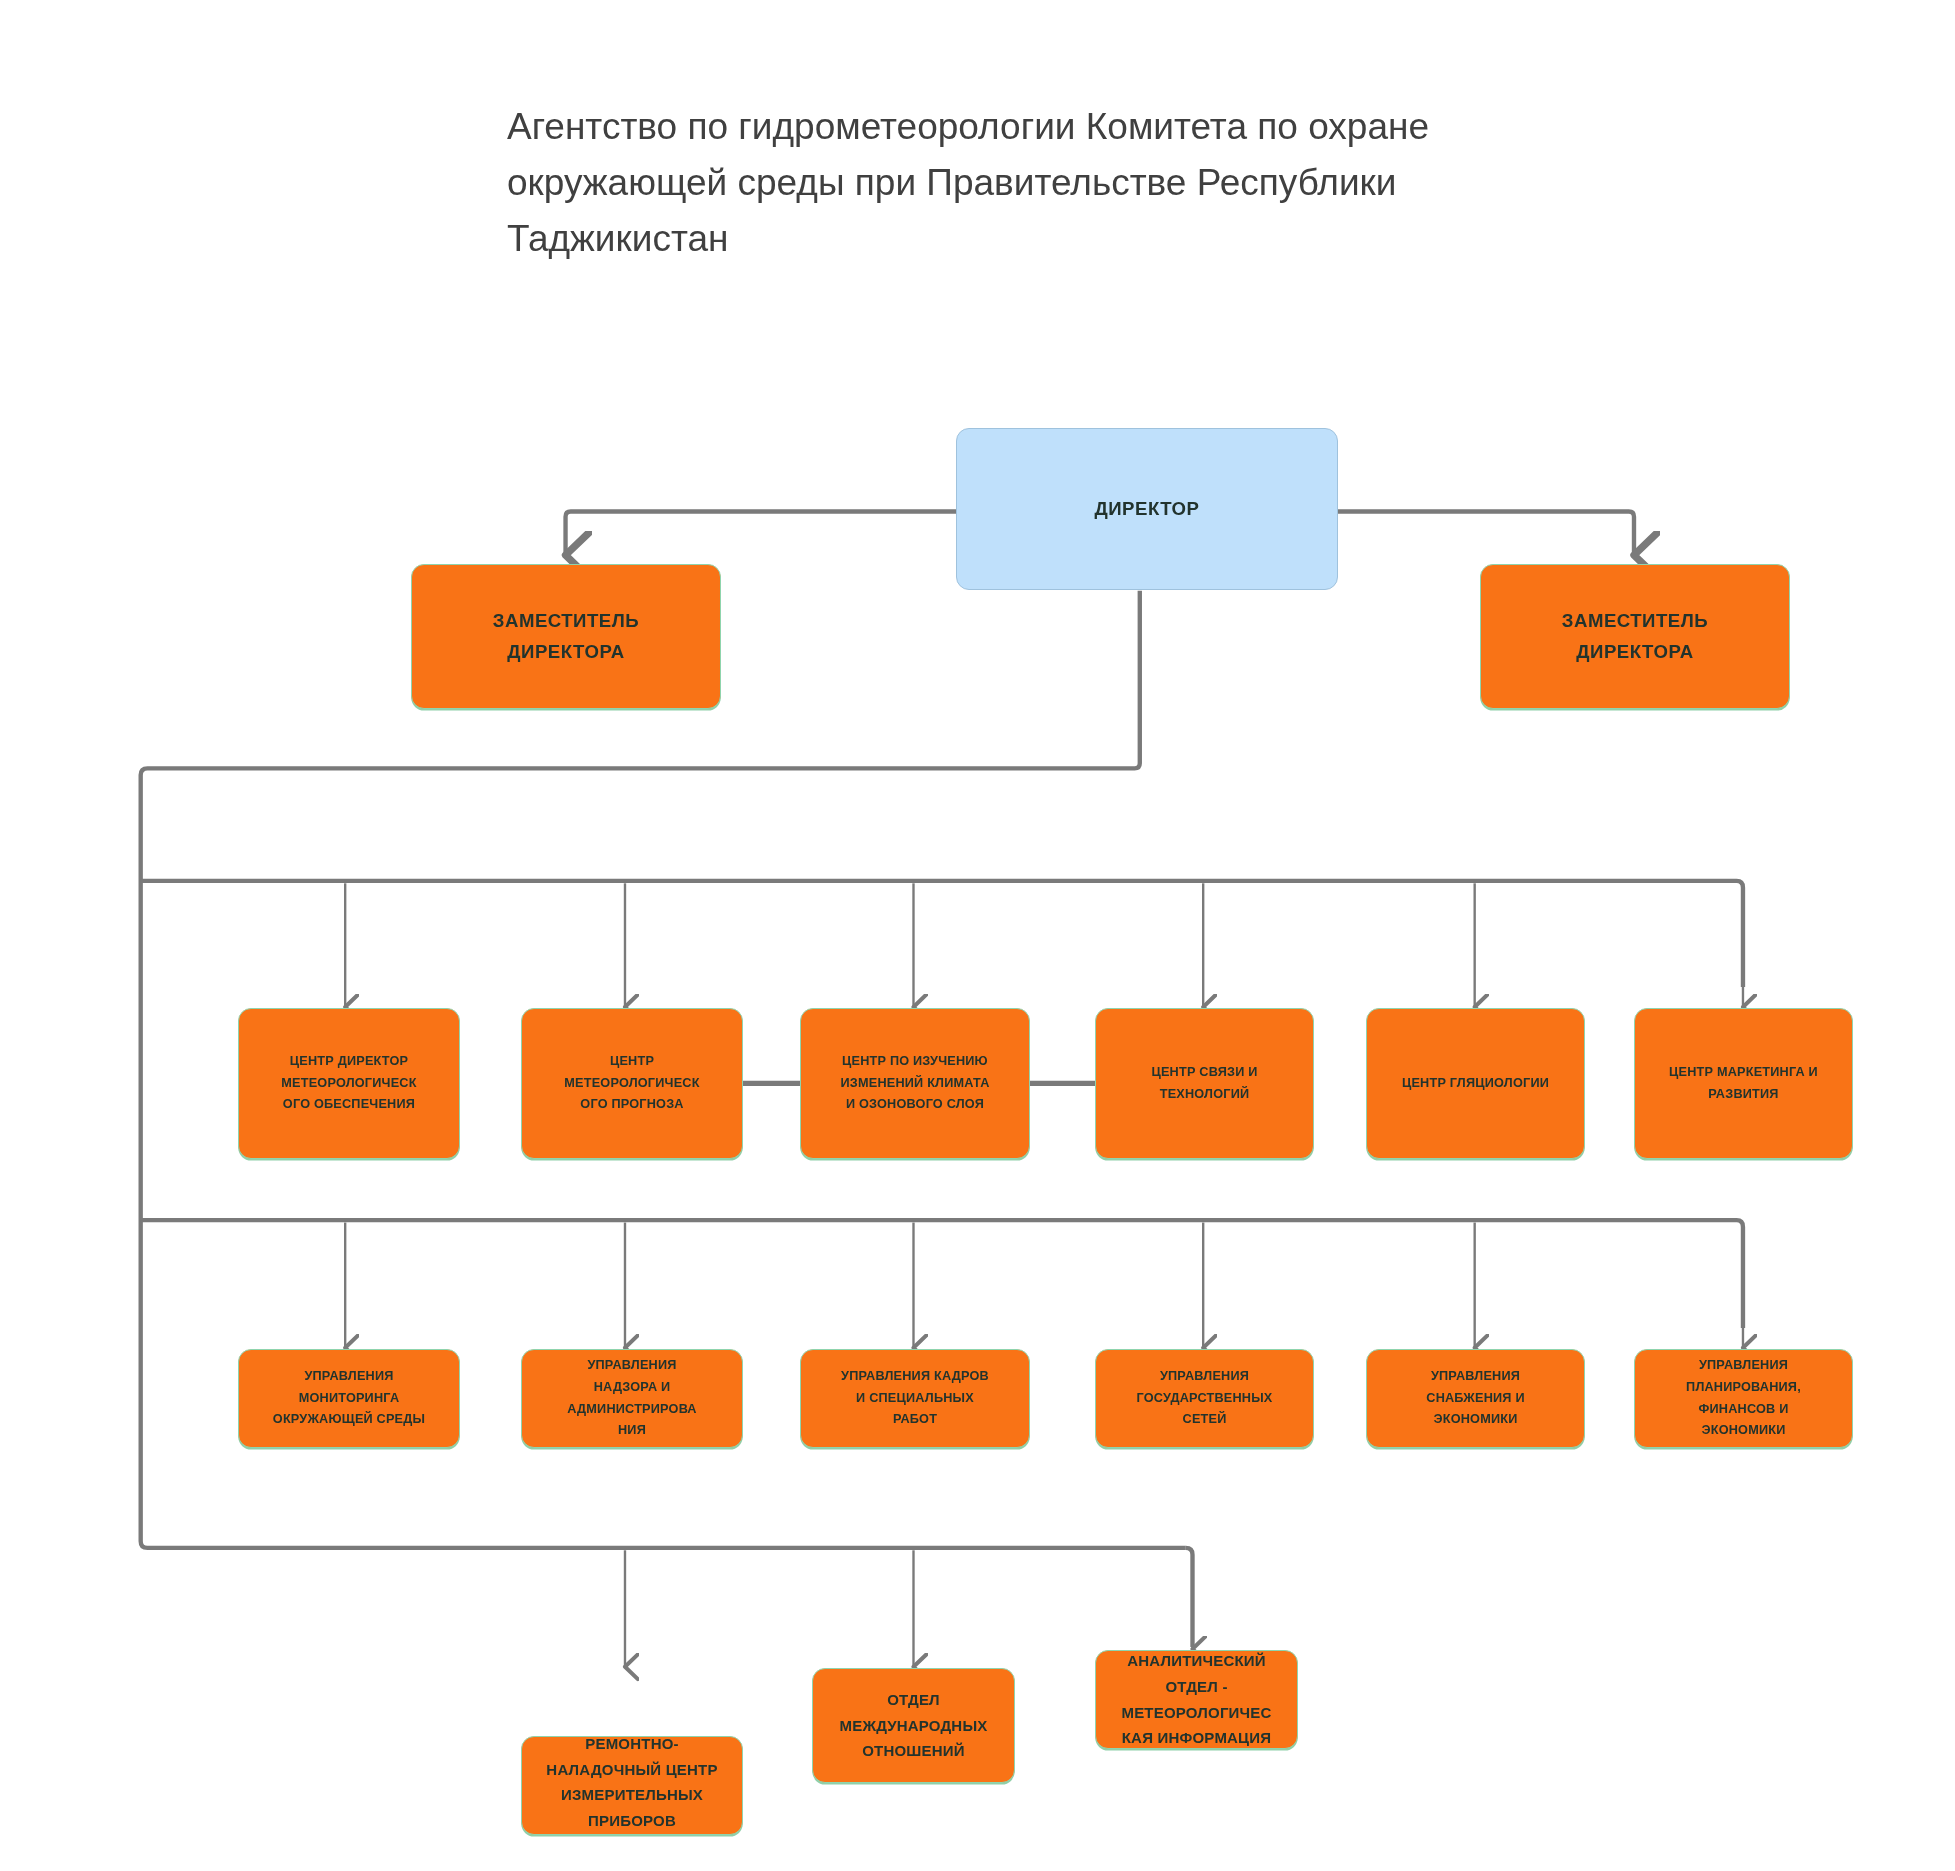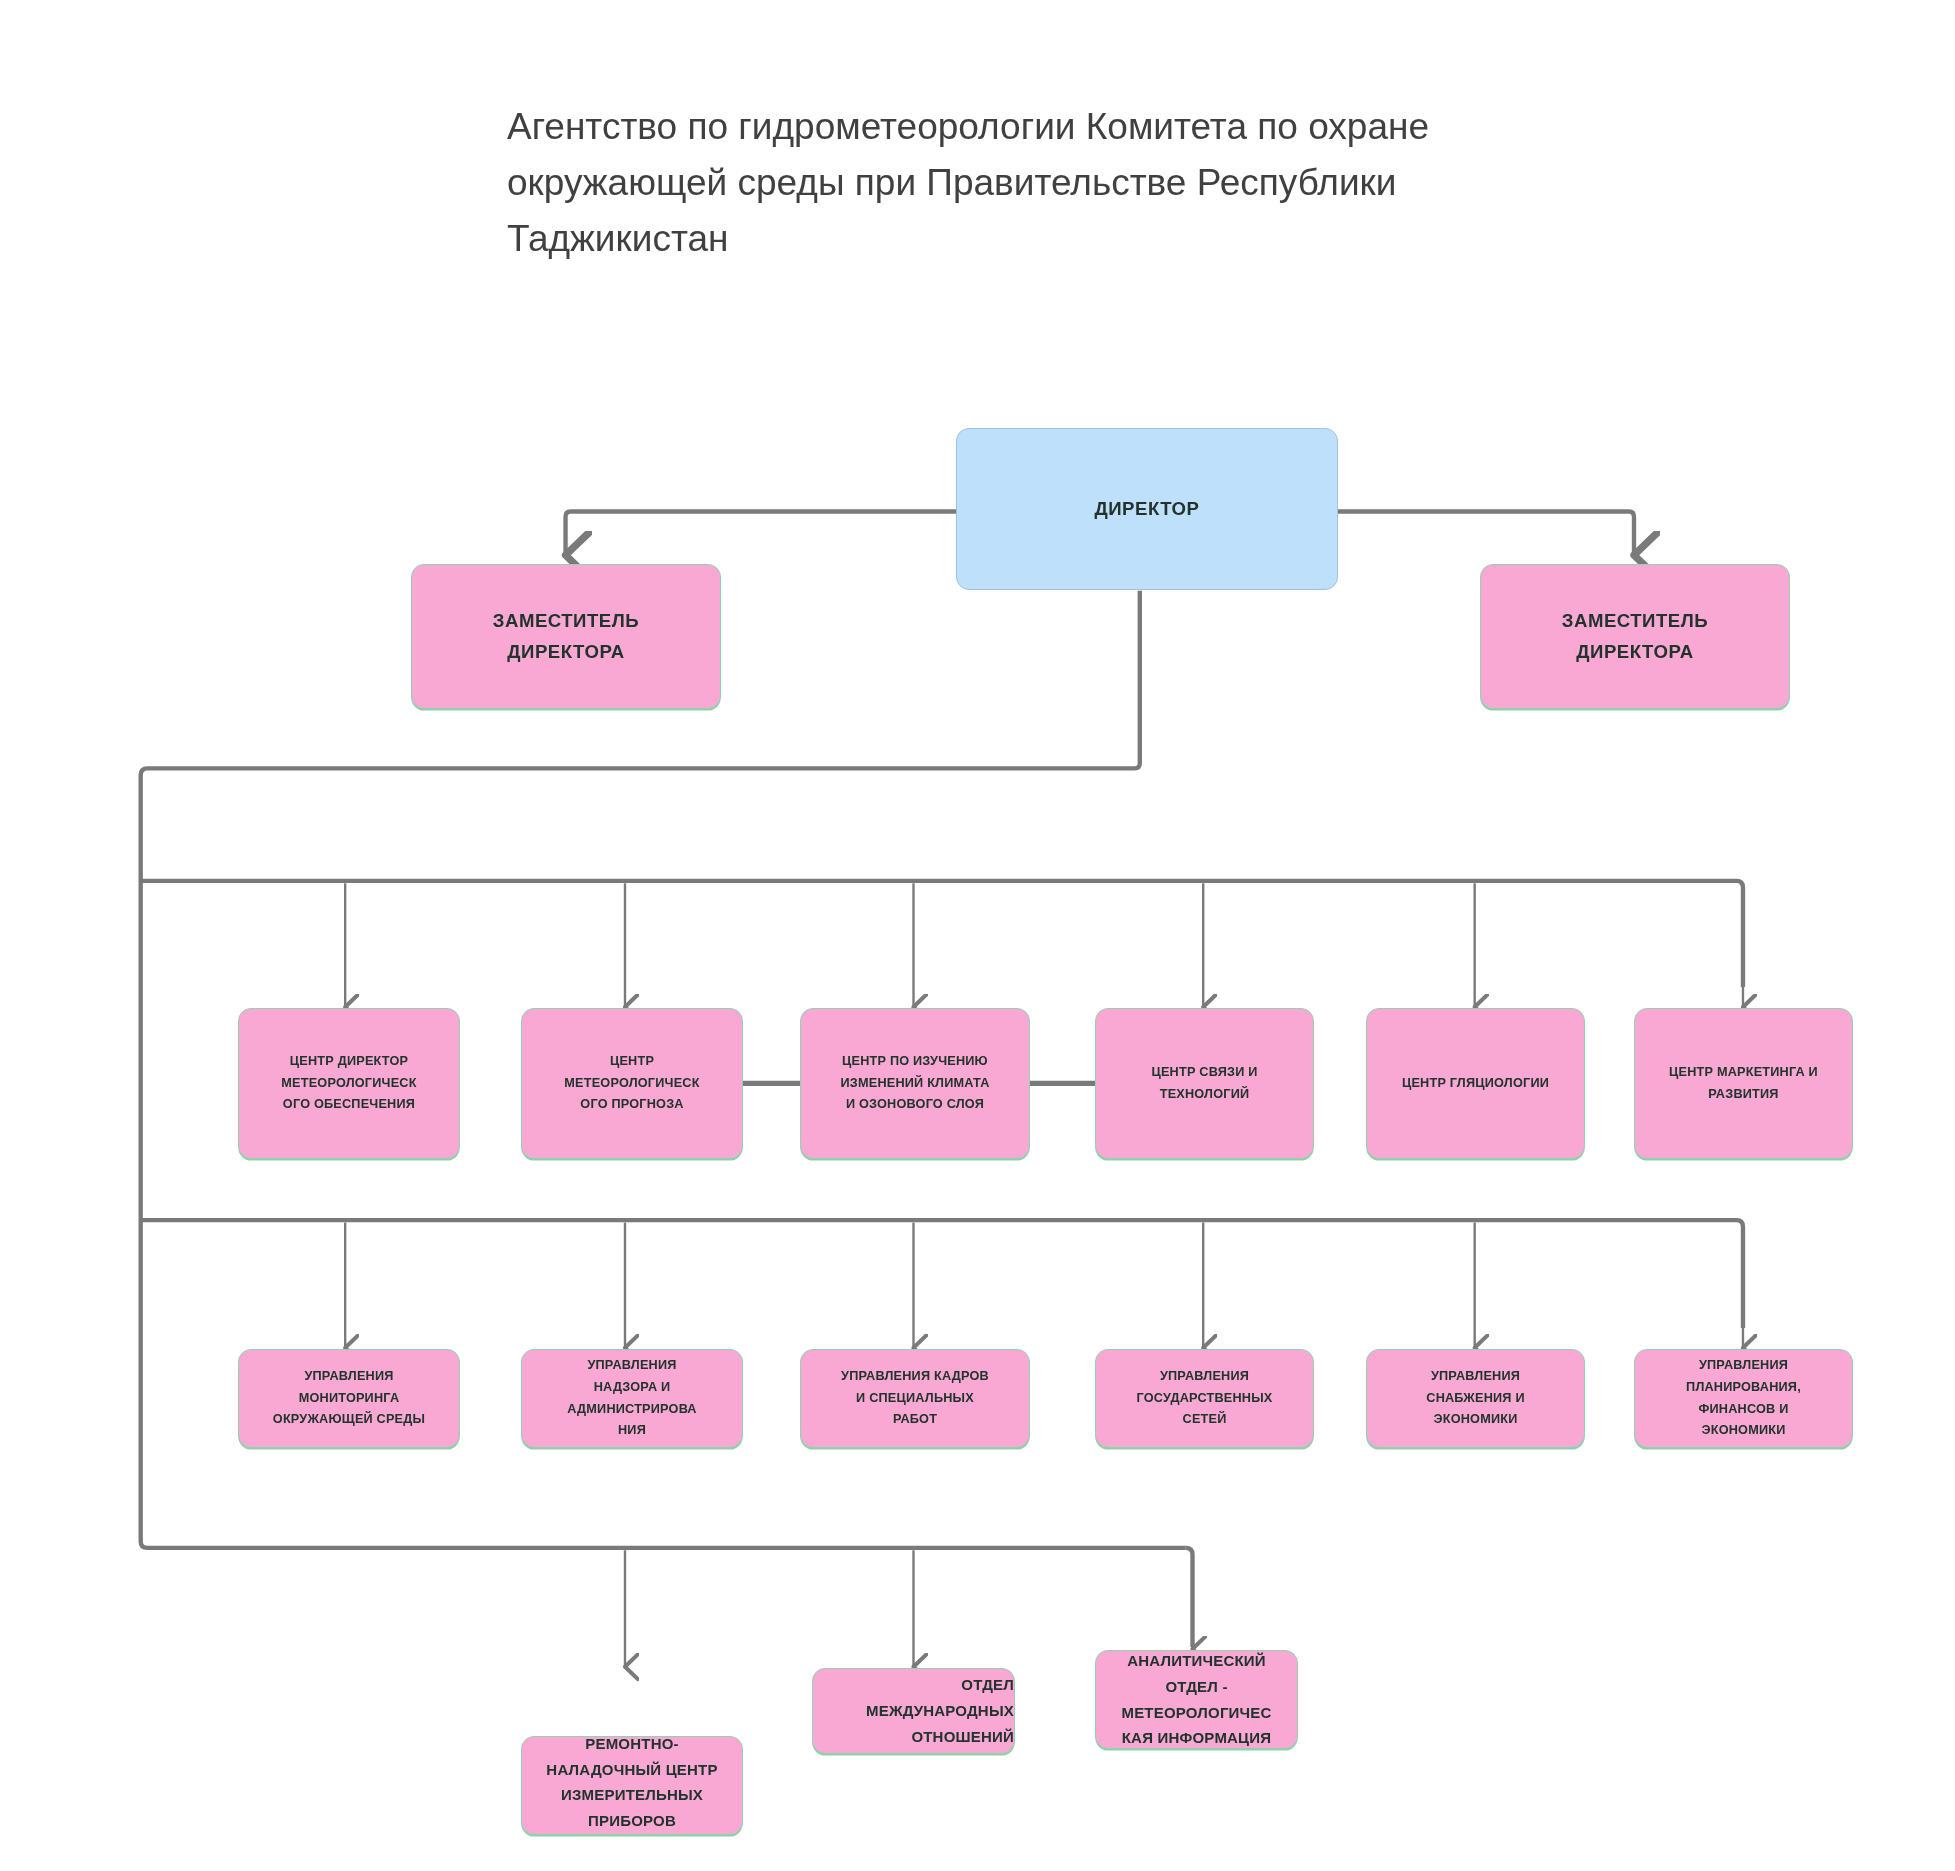--- a/index.html
+++ b/index.html
@@ -38,21 +38,21 @@
     border-radius:13px;
     font-weight:700;
     color:#22332d;
   }
   .node .lbl{
     display:block;
     width:100%;
     white-space:pre-line;
   }
   .green{
-    background:#f9a8d4;
+    background:#f97316;
     border:1.2px solid #8fd4ad;
     box-shadow:0 2px 0 -0.4px #90cfa9;
   }
   .blue{
     background:#bfe0fb;
     border:1.2px solid #9fc2dd;
   }
   .lead{
     font-size:18.6px;
     line-height:1.62;
@@ -212,21 +212,21 @@
 ЭКОНОМИКИ</span>
   </div>
 
   <div class="node green unit-s" style="left:521px;top:1736px;width:222px;height:99px;align-items:flex-end;">
     <span class="lbl">РЕМОНТНО-
 НАЛАДОЧНЫЙ ЦЕНТР
 ИЗМЕРИТЕЛЬНЫХ
 ПРИБОРОВ</span>
   </div>
 
-  <div class="node green unit-s" style="left:812px;top:1668px;width:203px;height:86px;text-align:right;">
+  <div class="node green unit-s" style="left:812px;top:1668px;width:203px;height:115px;">
     <span class="lbl">ОТДЕЛ
 МЕЖДУНАРОДНЫХ
 ОТНОШЕНИЙ</span>
   </div>
 
   <div class="node green unit-s" style="left:1095px;top:1650px;width:203px;height:99px;">
     <span class="lbl">АНАЛИТИЧЕСКИЙ
 ОТДЕЛ -
 МЕТЕОРОЛОГИЧЕС
 КАЯ ИНФОРМАЦИЯ</span>

